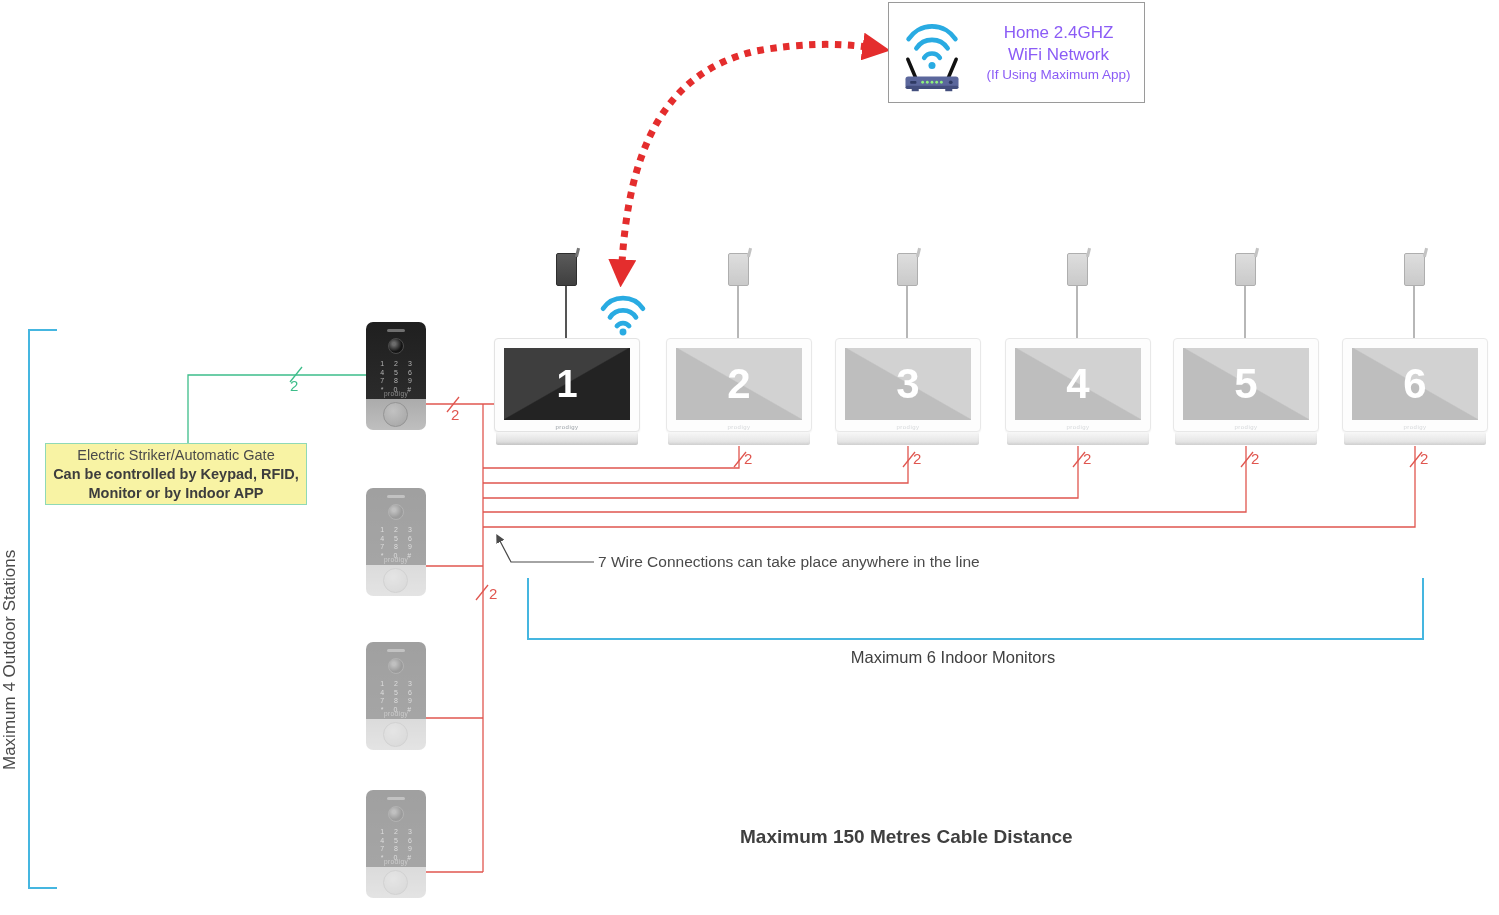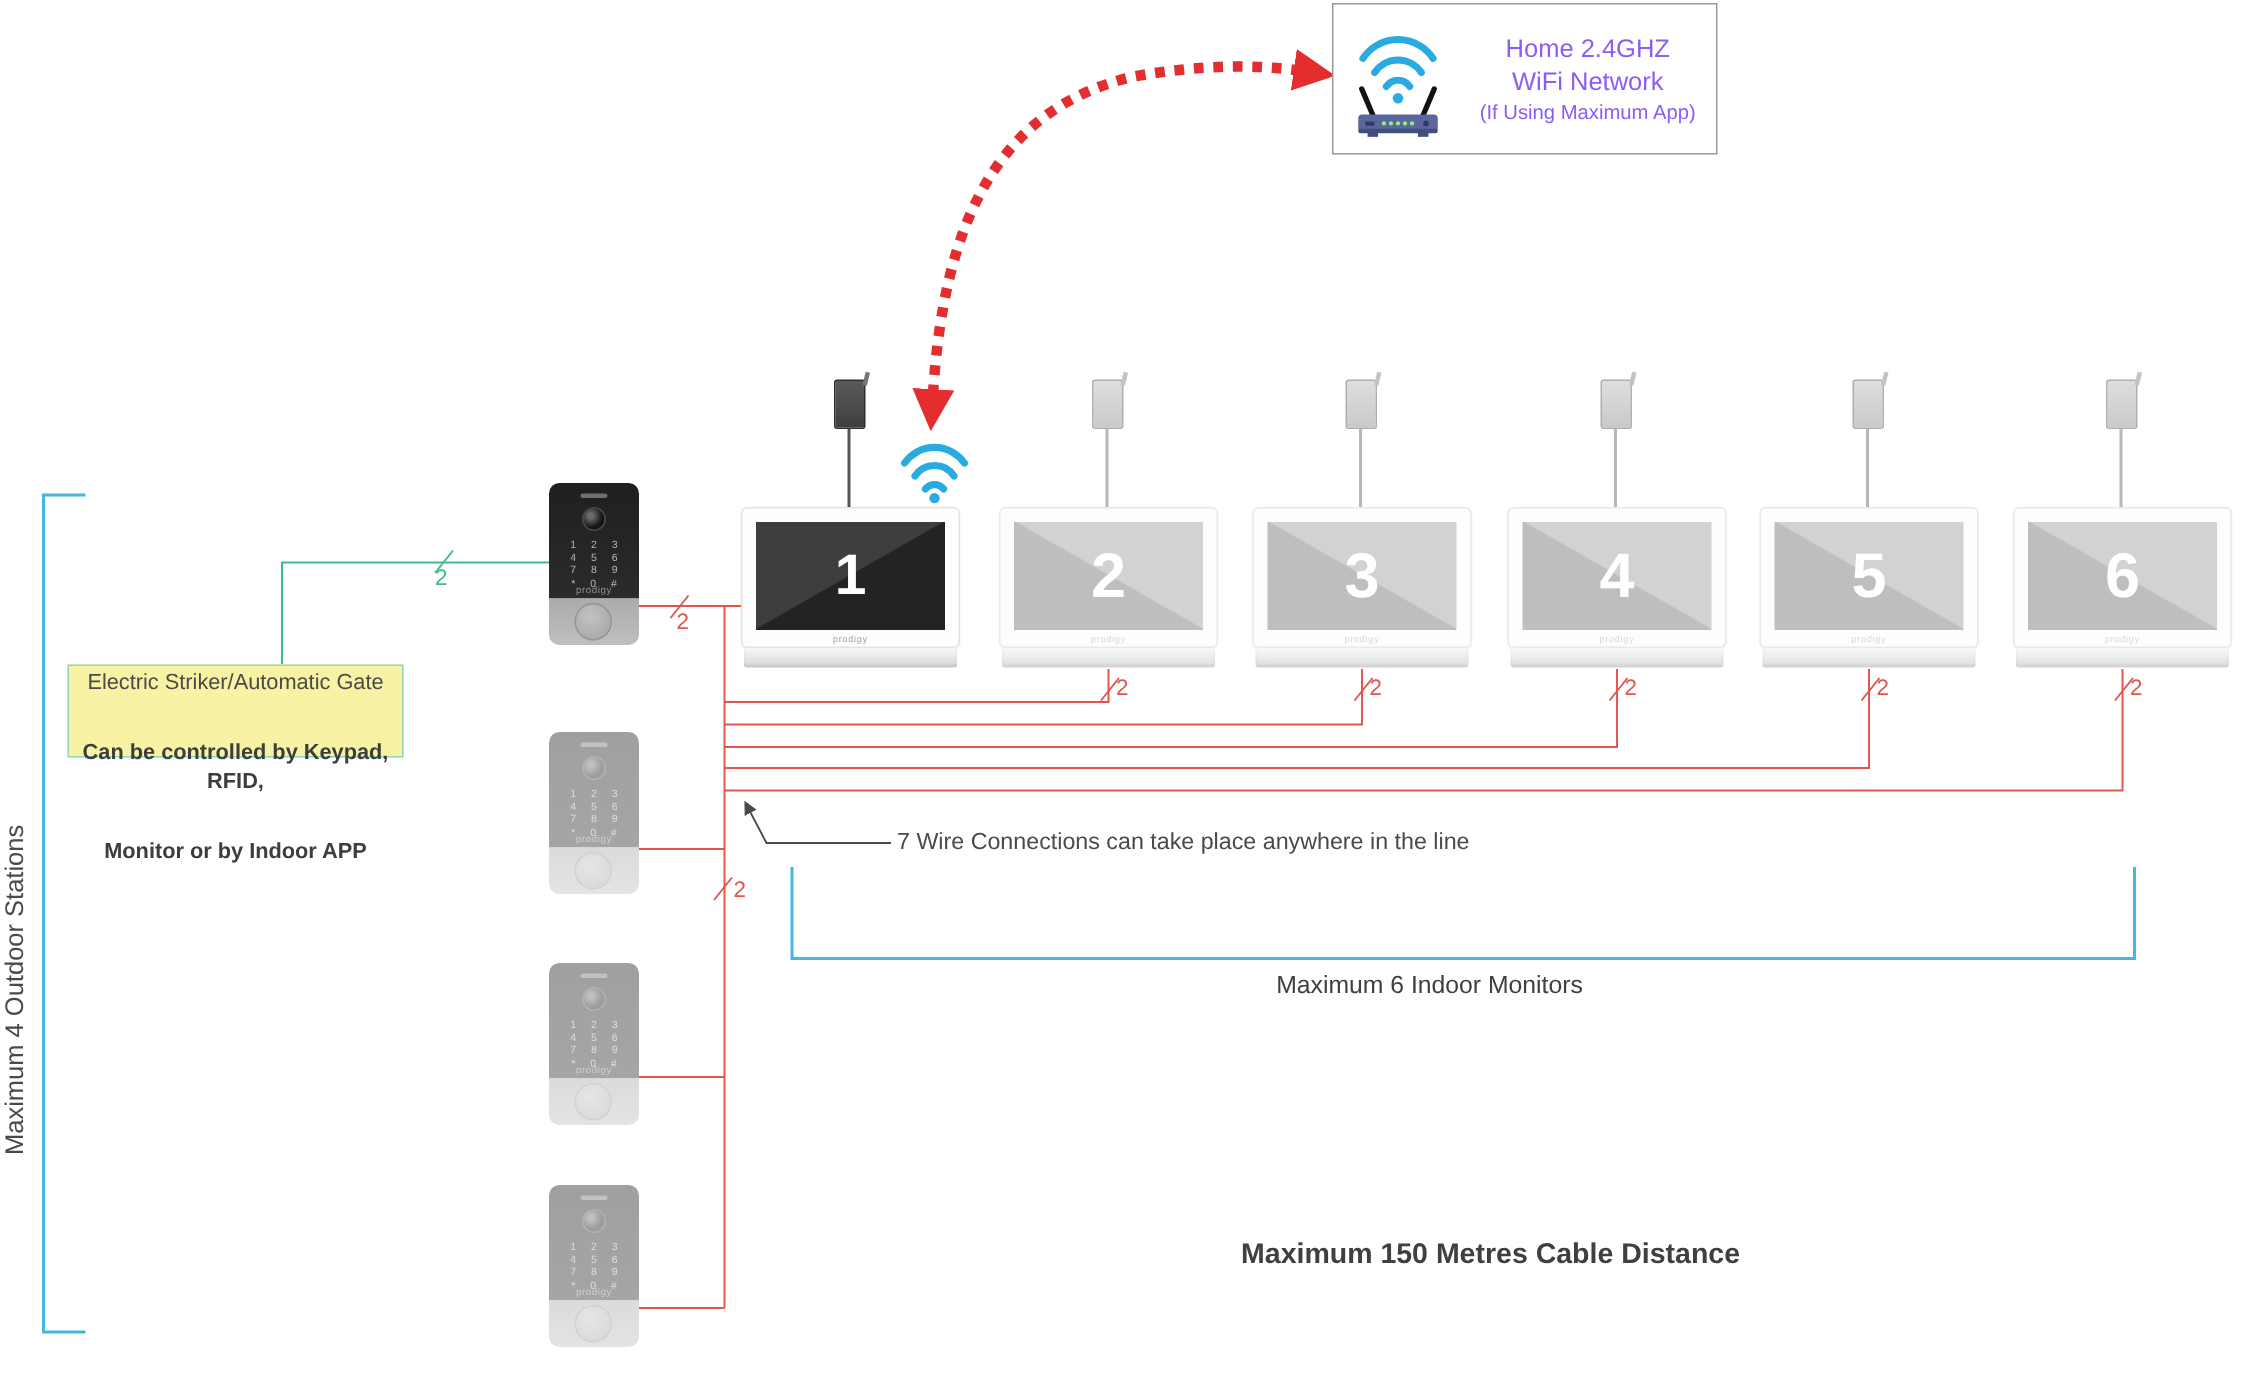--- a/index.html
+++ b/index.html
@@ -46,27 +46,27 @@
     background:radial-gradient(circle at 35% 35%,#6c6c6c 12%,#151515 60%);border:1px solid #4a4a4a;box-sizing:border-box;}
   .keypad{position:absolute;left:0;top:38px;width:60px;text-align:center;font-size:7px;line-height:8.5px;
     color:#b3b3b3;white-space:pre;word-spacing:8px;}
   .slogo{position:absolute;left:0;top:68px;width:60px;text-align:center;font-size:6.5px;color:#8f8f8f;letter-spacing:.4px;}
   .sbottom{position:absolute;left:0;top:77px;width:60px;height:31px;background:linear-gradient(#ababab,#bfbfbf);
     border-radius:0 0 7px 7px;}
   .sbutton{position:absolute;left:17px;top:3px;width:25px;height:25px;border-radius:50%;
     background:radial-gradient(circle at 40% 35%,#c2c2c2,#a3a3a3);border:1px solid #949494;box-sizing:border-box;}
   .station.faded{opacity:.42;filter:grayscale(15%);}
   
-  .callout{left:45px;top:443px;width:224px;height:62px;background:#f8f3a4;border:1px solid #8fd9b6;
+  .callout{left:45px;top:443px;width:262px;height:62px;background:#f8f3a4;border:1px solid #8fd9b6;
     box-sizing:border-box;text-align:center;font-size:14.5px;line-height:19px;padding-top:2px;color:#4a4a4a;}
-  .callout .bold{font-weight:bold;color:#3d3d3d;margin-top:28px;}
+  .callout .bold{font-weight:bold;color:#3d3d3d;}
   
   .wire-note{left:598px;top:553px;font-size:15.5px;color:#4a4a4a;}
   .indoor-label{left:803px;top:648px;width:300px;text-align:center;font-size:16.5px;color:#404040;}
-  .cable-label{left:740px;top:826px;width:420px;text-align:right;font-size:19px;font-weight:bold;color:#3f3f3f;}
+  .cable-label{left:740px;top:826px;width:420px;text-align:left;font-size:19px;font-weight:bold;color:#3f3f3f;}
   .outdoor-label{left:-96px;top:654px;width:212px;height:20px;text-align:center;transform:rotate(-90deg);
     font-size:17px;color:#4a4a4a;white-space:nowrap;}
   .two-label{position:absolute;font-size:15px;color:#e0564f;}
   .two-label.green{color:#3dbd8a;}
   svg.overlay{position:absolute;left:0;top:0;pointer-events:none;}
 </style>
 </head>
 <body>
 
 <svg class="overlay" width="1499" height="915" viewBox="0 0 1499 915">

